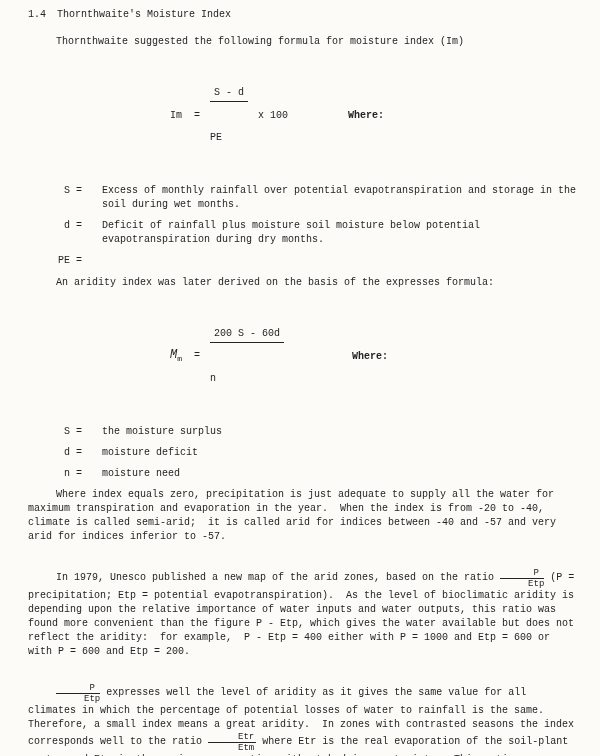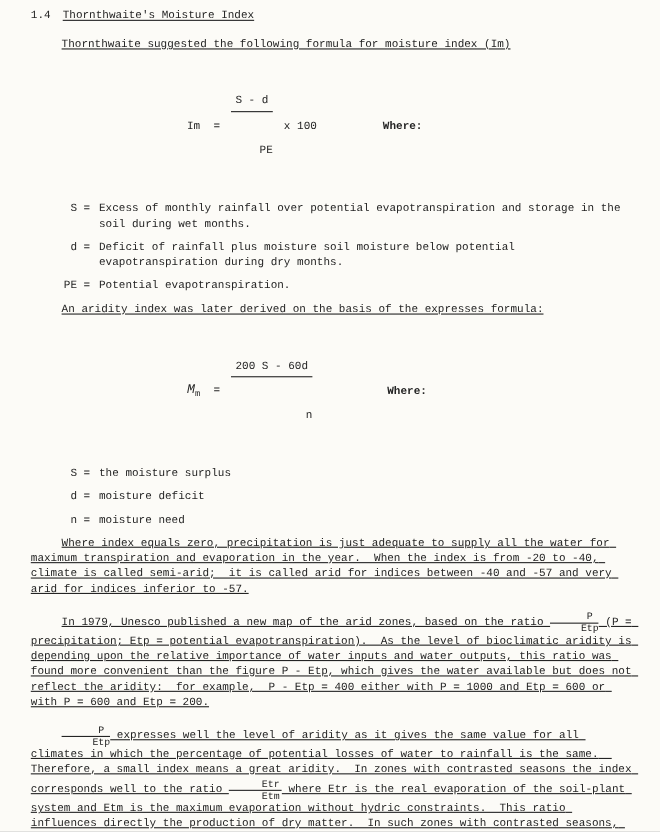--- a/index.html
+++ b/index.html
@@ -10,41 +10,41 @@
     width: 600px;
     height: 756px;
     margin: 0 auto;
     background: #fcfbf7;
     color: #242424;
     padding: 8px 20px 20px 28px;
     font-size: 10px;
     line-height: 14px;
     overflow: hidden;
   }
-  p { white-space: pre-wrap; text-decoration: underline; }
+  p { white-space: pre-wrap; }
   .indent { text-indent: 28px; }
   .heading-row { display: flex; gap: 11px; margin-bottom: 13px; }
   .sec-num { white-space: pre; }
-  .sec-title { text-decoration: underline; text-underline-offset: 2px; }
+  .sec-title { text-underline-offset: 2px; }
   .formula { display: flex; align-items: center; gap: 10px; margin: 9px 0 11px 142px; }
   .formula span { white-space: pre; }
-  .frac { display: inline-block; text-align: right; }
+  .frac { display: inline-block; text-align: left; }
   .frac .num { display: block; border-bottom: 1px solid #242424; padding: 0 4px 1px; }
   .frac .den { display: block; padding-top: 1px; }
   .f-where { margin-left: 50px; font-weight: bold; }
   .f2 .f-where { margin-left: 58px; }
   .sym { font-style: italic; font-size: 12px; }
   .f-sub { font-size: 8px; }
   .def-list { margin-bottom: 4px; }
   .def-row { display: flex; padding-left: 20px; margin-bottom: 7px; }
   .def-term { width: 34px; text-align: right; flex-shrink: 0; white-space: pre; }
-  .def-text { flex: 1; margin-left: 8px; white-space: pre-wrap; }
+  .def-text { flex: 1; margin-left: 20px; white-space: pre-wrap; }
   .mt8  { margin-top: 8px; }
   .mt10 { }
-  .mt12 { margin-top: 12px; }
+  .mt12 { margin-top: 24px; }
   .ifrac {
     display: inline-block;
     text-align: center;
     vertical-align: -6px;
     line-height: 10px;
     font-size: 9px;
   }
   .ifrac .inum { display: block; border-bottom: 1px solid #242424; padding: 0 2px; }
   .ifrac .iden { display: block; text-align: center; }
 </style>
@@ -74,21 +74,20 @@
     <div class="def-row">
       <span class="def-term">S =</span>
       <span class="def-text">Excess of monthly rainfall over potential evapotranspiration and storage in the soil during wet months.</span>
     </div>
     <div class="def-row">
       <span class="def-term">d =</span>
       <span class="def-text">Deficit of rainfall plus moisture soil moisture below potential evapotranspiration during dry months.</span>
     </div>
     <div class="def-row">
       <span class="def-term">PE =</span>
-      <span class="def-text">Potential evapotranspiration.</span>
     </div>
   </div>
 
   <p class="indent mt8">An aridity index was later derived on the basis of the expresses formula:</p>
 
   <div class="formula f2">
     <span><span class="sym">M</span><sub class="f-sub">m</sub><span>  =</span></span>
     <span class="frac">
       <span class="num">200 S - 60d</span>
       <span class="den">n</span>

